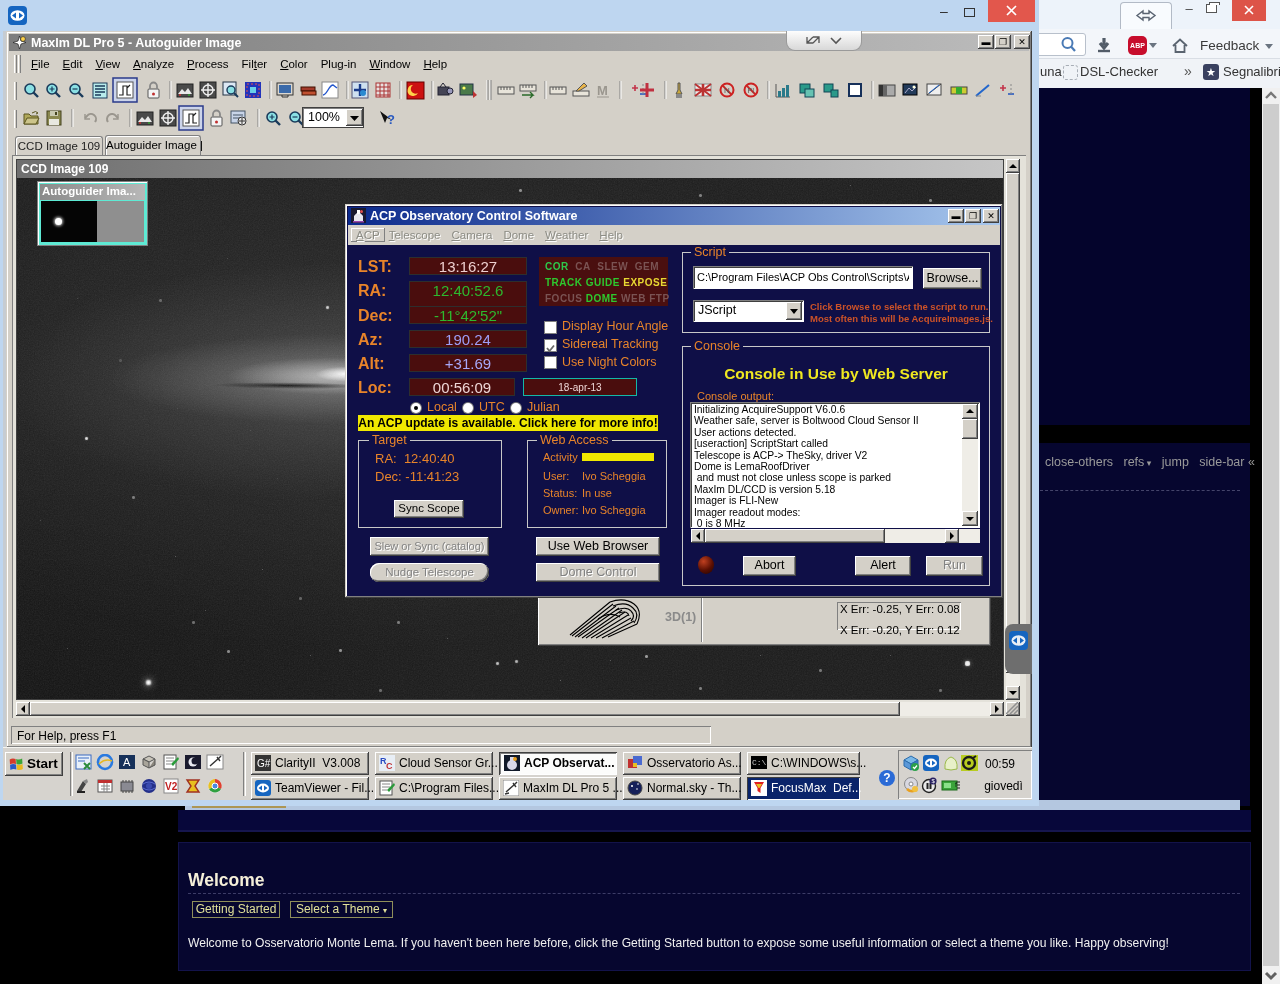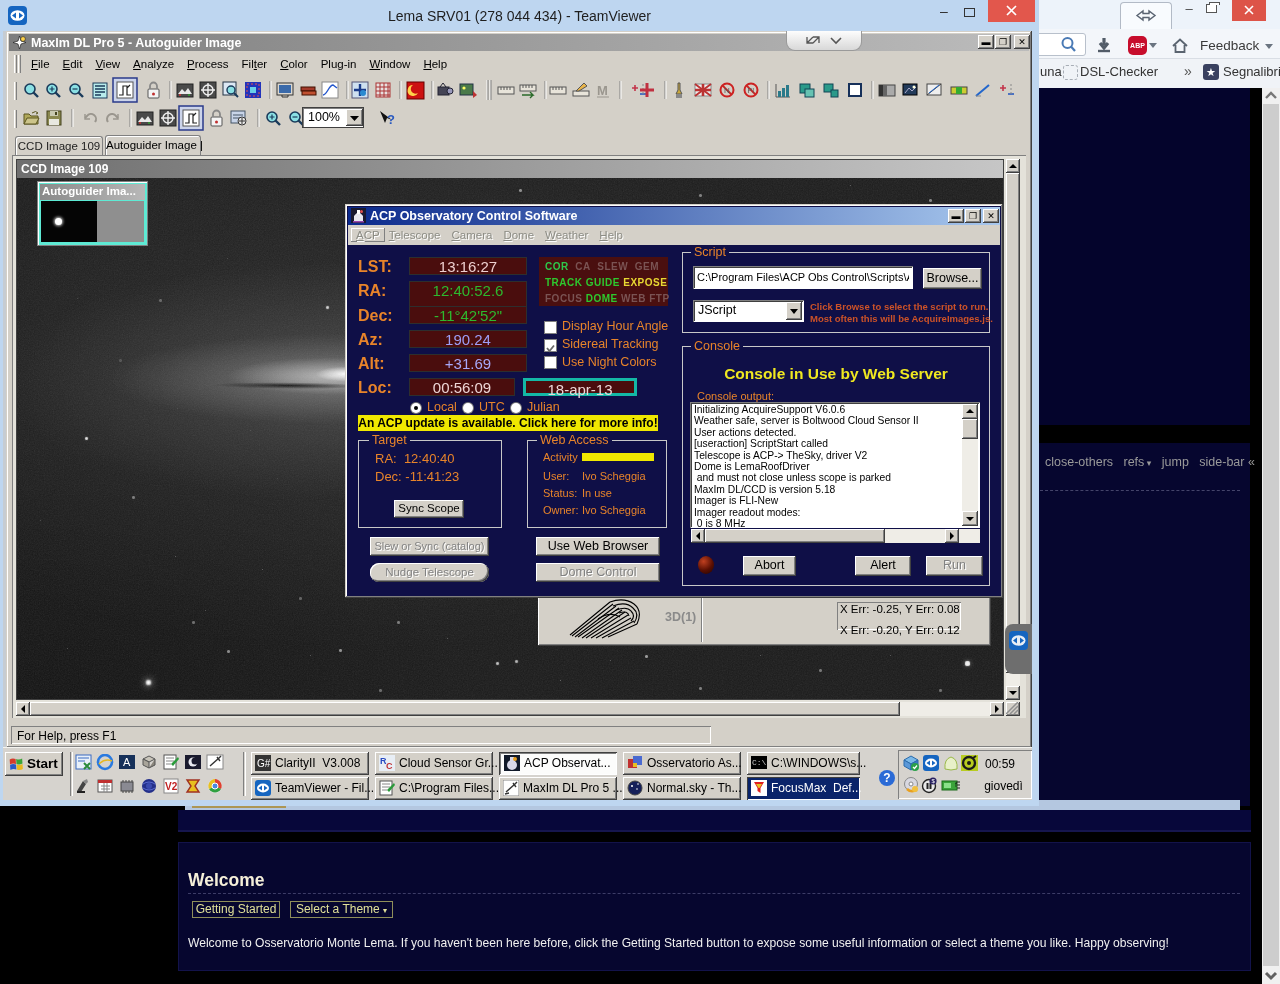--- a/index.html
+++ b/index.html
@@ -90,21 +90,20 @@
   </div>
 
   <div id="tv" class="abs" style="left:0;top:0;width:1039px;height:806px;background:#bed6f0;">
 
     <div class="abs" style="left:8px;top:6px;width:19px;height:19px;background:#1565c0;border-radius:4px;">
       <svg width="19" height="19">
           <ellipse cx="9.5" cy="9.5" rx="7" ry="5.2" fill="#fff"></ellipse>
           <path d="M4 9.5 L8 6.5 L8 12.5 Z M15 9.5 L11 6.5 L11 12.5 Z" fill="#1565c0"></path>
         </svg>
     </div>
-    <div class="abs" style="left:0;top:8px;width:1039px;text-align:center;font-size:14px;color:#1e1e1e;">Lema SRV01 (278 044 434) - TeamViewer</div>
 
     <div class="abs" style="left:930px;top:3px;width:28px;height:20px;color:#333;font-size:14px;text-align:center;line-height:16px;">–</div>
     <div class="abs" style="left:964px;top:8px;width:11px;height:9px;border:1px solid #333;"></div>
     <div class="abs" style="left:988px;top:0;width:47px;height:22px;background:#e2574c;">
       <svg width="47" height="22">
           <path d="M19 6 L28 15 M28 6 L19 15" stroke="#fff" stroke-width="1.7"></path>
         </svg>
     </div>
 
     <div class="abs" style="left:3px;top:31px;width:1029px;height:769px;background:#c6ccd2;"></div>
@@ -672,21 +671,21 @@
         </svg>
       <span style="position:absolute;left:24px;top:4px;white-space:nowrap;">Cloud Sensor Gr...</span>
     </div>
     <div class="btn" style="left:496px;top:4px;width:118px;height:23px;text-align:left;background:#fcfcfb;box-shadow:inset 1px 1px 0 #404040, inset -1px -1px 0 #fff, inset 2px 2px 0 #808080;">
       <svg class="abs" style="left:5px;top:3px;" width="16" height="16">
           <rect width="16" height="16" fill="#101828"></rect>
           <circle cx="8" cy="10" r="5" fill="#d8d8e8"></circle>
           <rect x="6" y="2" width="4" height="8" fill="#d8d8e8"></rect>
           <circle cx="11" cy="4" r="2" fill="#e8a020"></circle>
         </svg>
-      <span style="position:absolute;left:25px;top:4px;font-weight:normal;white-space:nowrap;">ACP Observat...</span>
+      <span style="position:absolute;left:25px;top:4px;font-weight:bold;white-space:nowrap;">ACP Observat...</span>
     </div>
     <div class="btn" style="left:620px;top:4px;width:118px;height:23px;text-align:left;">
       <svg class="abs" style="left:4px;top:3px;" width="16" height="16">
           <rect x="1" y="4" width="9" height="9" fill="#c03030"></rect>
           <rect x="6" y="1" width="9" height="9" fill="#4a6ad0"></rect>
           <rect x="6" y="8" width="4" height="4" fill="#e8c020"></rect>
         </svg>
       <span style="position:absolute;left:24px;top:4px;white-space:nowrap;">Osservatorio As...</span>
     </div>
     <div class="btn" style="left:744px;top:4px;width:113px;height:23px;text-align:left;">
@@ -837,21 +836,21 @@
     <div class="abs orange" style="left:13px;top:103px;font-size:16px;font-weight:bold;">Dec:</div>
     <div class="abs orange" style="left:13px;top:127px;font-size:16px;font-weight:bold;">Az:</div>
     <div class="abs orange" style="left:13px;top:151px;font-size:16px;font-weight:bold;">Alt:</div>
     <div class="abs orange" style="left:13px;top:175px;font-size:16px;font-weight:bold;">Loc:</div>
     <div class="abs" style="left:64px;top:53px;width:118px;height:18px;background:#4a0d0d;border:1px solid #2e2e2e;color:#eecfcf;font-size:15px;text-align:center;line-height:17px;">13:16:27</div>
     <div class="abs" style="left:64px;top:77px;width:118px;height:29px;background:#4a0d0d;border:1px solid #2e2e2e;color:#2eb82e;font-size:15px;text-align:center;line-height:17px;">12:40:52.6</div>
     <div class="abs" style="left:64px;top:102px;width:118px;height:18px;background:#4a0d0d;border:1px solid #2e2e2e;color:#2eb82e;font-size:15px;text-align:center;line-height:17px;">-11°42'52"</div>
     <div class="abs" style="left:64px;top:126px;width:118px;height:18px;background:#4a0d0d;border:1px solid #2e2e2e;color:#9e9ef5;font-size:15px;text-align:center;line-height:17px;">190.24</div>
     <div class="abs" style="left:64px;top:150px;width:118px;height:18px;background:#4a0d0d;border:1px solid #2e2e2e;color:#a8a8f8;font-size:15px;text-align:center;line-height:17px;">+31.69</div>
     <div class="abs" style="left:64px;top:174px;width:106px;height:18px;background:#4a0d0d;border:1px solid #2e2e2e;color:#eed6d6;font-size:15px;text-align:center;line-height:17px;">00:56:09</div>
-    <div class="abs" style="left:178px;top:174px;width:114px;height:18px;background:#4a0d0d;border:3px solid #14b8a6;color:#eed6d6;font-size:15px;text-align:center;line-height:17px;">18-apr-13</div>
+    <div class="abs" style="left:178px;top:174px;width:114px;height:18px;background:#4a0d0d;border:1px solid #14b8a6;color:#eed6d6;font-size:10px;text-align:center;line-height:17px;">18-apr-13</div>
 
     <div class="abs" style="left:194px;top:53px;width:129px;height:49px;background:#4a0f0f;font-size:10px;font-weight:bold;letter-spacing:0.5px;">
       <div class="abs" style="left:6px;top:4px;"><span style="color:#2ec84a;">COR</span>&nbsp;&nbsp;<span style="color:#7a5353;">CA</span>&nbsp;&nbsp;<span style="color:#7a5353;">SLEW</span>&nbsp;&nbsp;<span style="color:#7a5353;">GEM</span></div>
       <div class="abs" style="left:6px;top:20px;"><span style="color:#2ec82e;">TRACK</span>&nbsp;<span style="color:#2ec82e;">GUIDE</span>&nbsp;<span style="color:#e8d832;">EXPOSE</span></div>
       <div class="abs" style="left:6px;top:36px;"><span style="color:#7a5353;">FOCUS</span>&nbsp;<span style="color:#2ec82e;">DOME</span>&nbsp;<span style="color:#7a5353;">WEB</span>&nbsp;<span style="color:#7a5353;">FTP</span></div>
     </div>
 
     <div class="abs" style="left:200px;top:118px;width:11px;height:11px;background:#fff;box-shadow:0 0 0 1px #808080;"></div>
     <div class="abs orange" style="left:217px;top:115px;font-size:12.5px;">Display Hour Angle</div>
     <div class="abs" style="left:200px;top:136px;width:11px;height:11px;background:#fff;box-shadow:0 0 0 1px #808080;">

